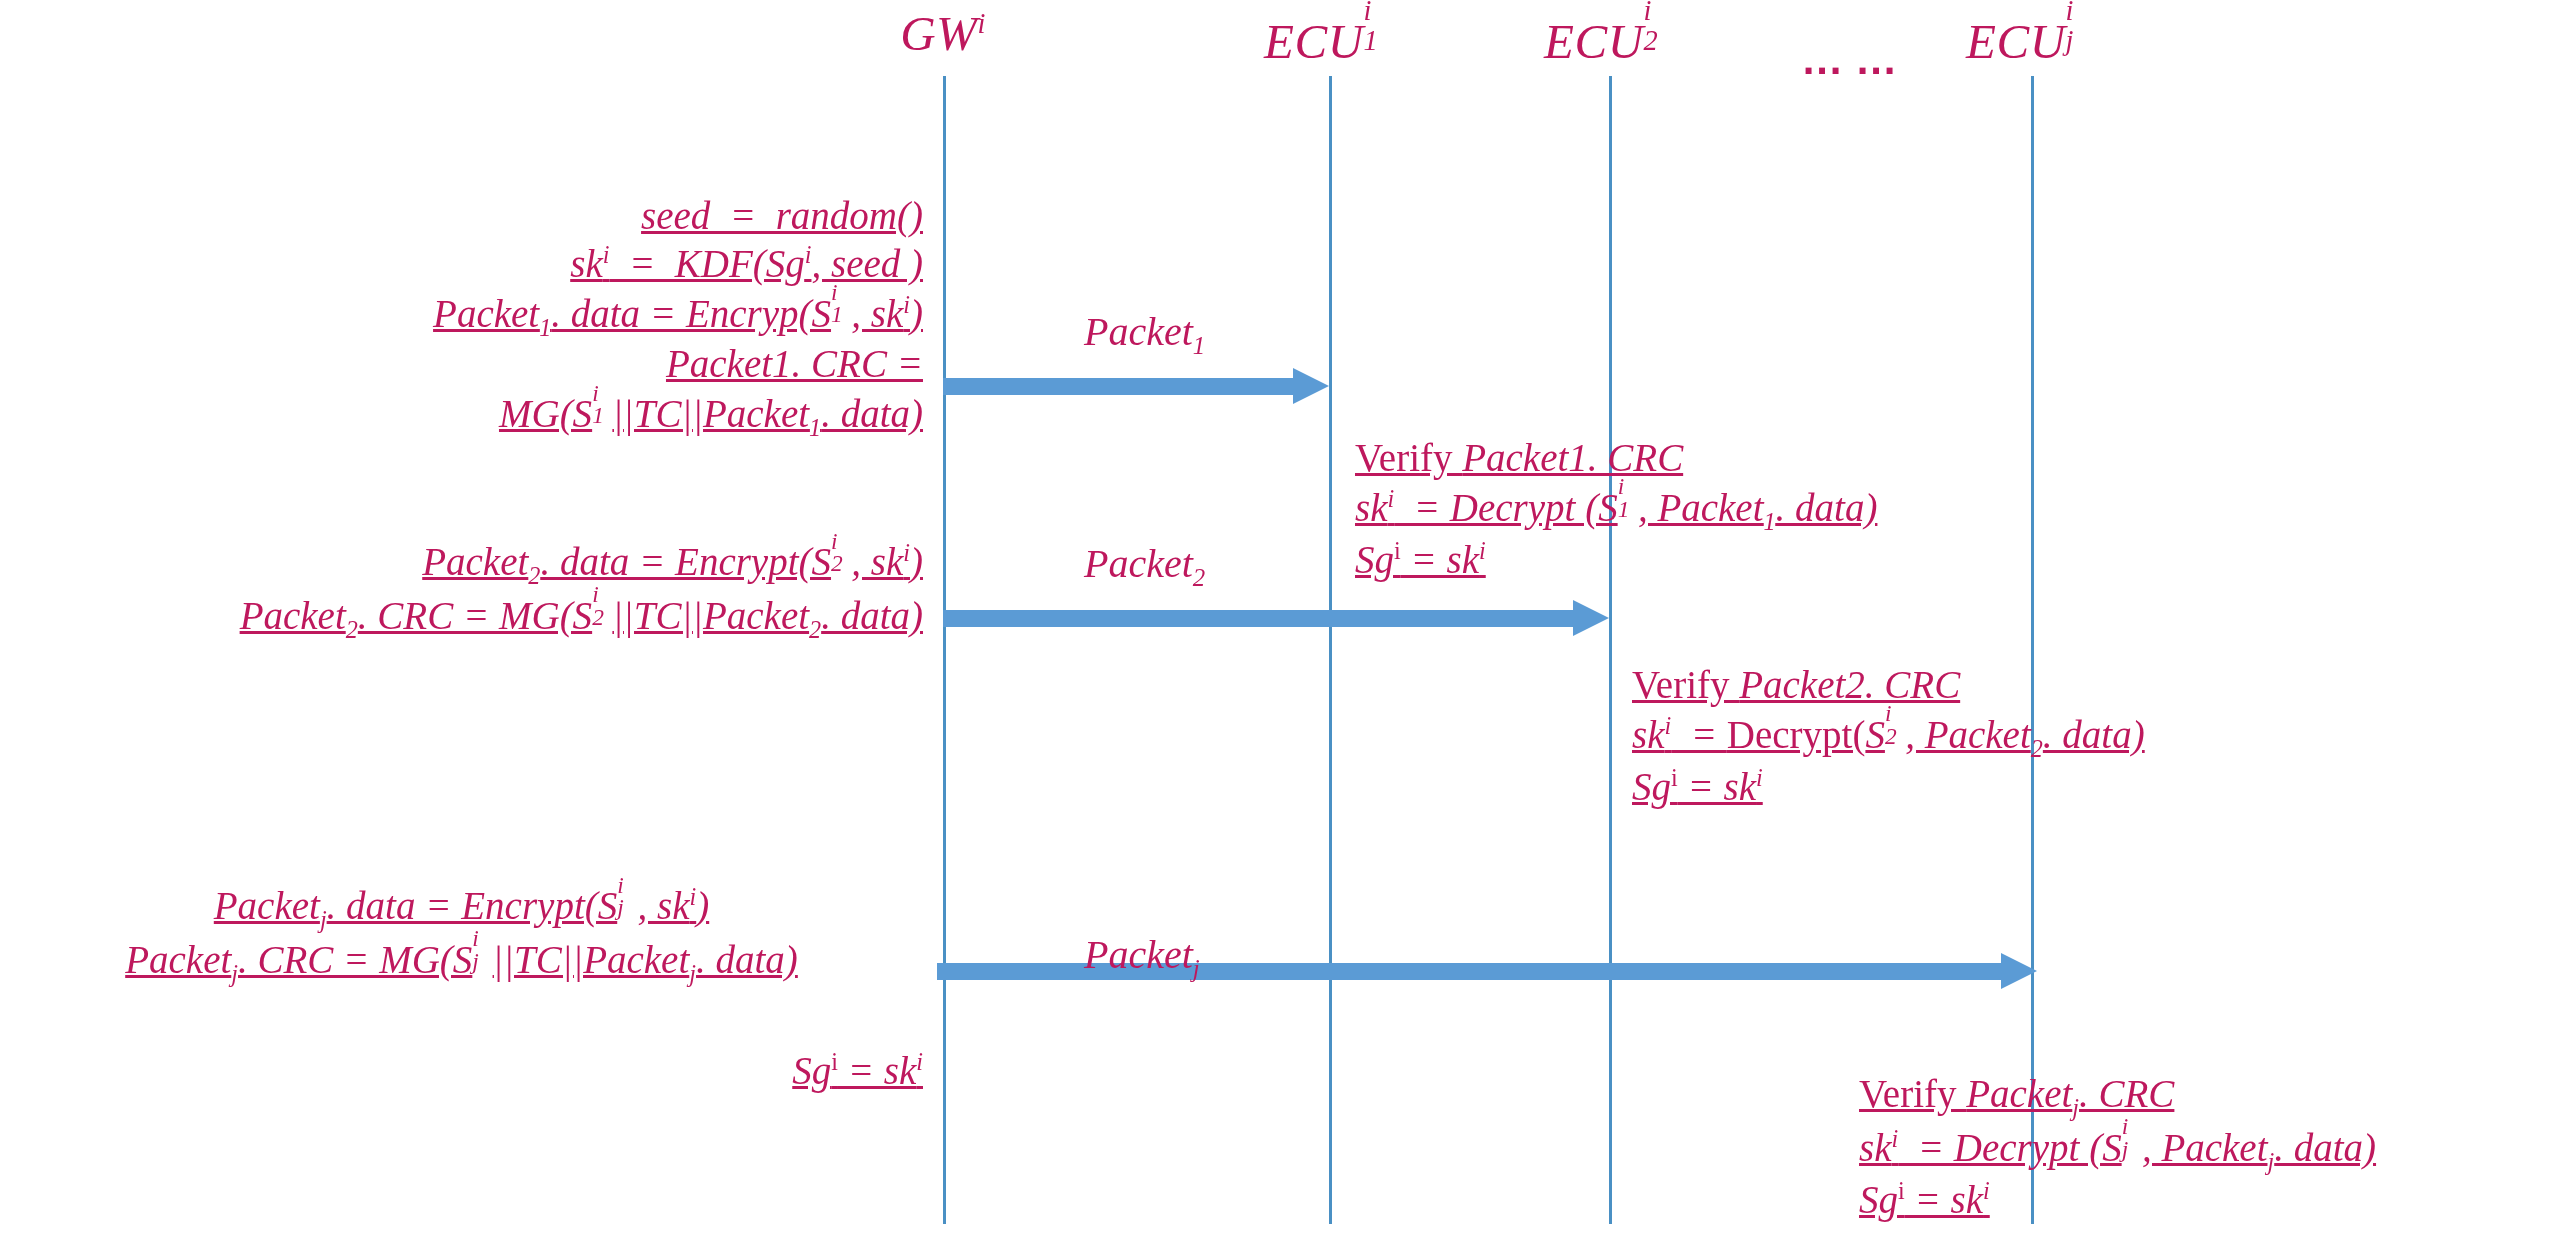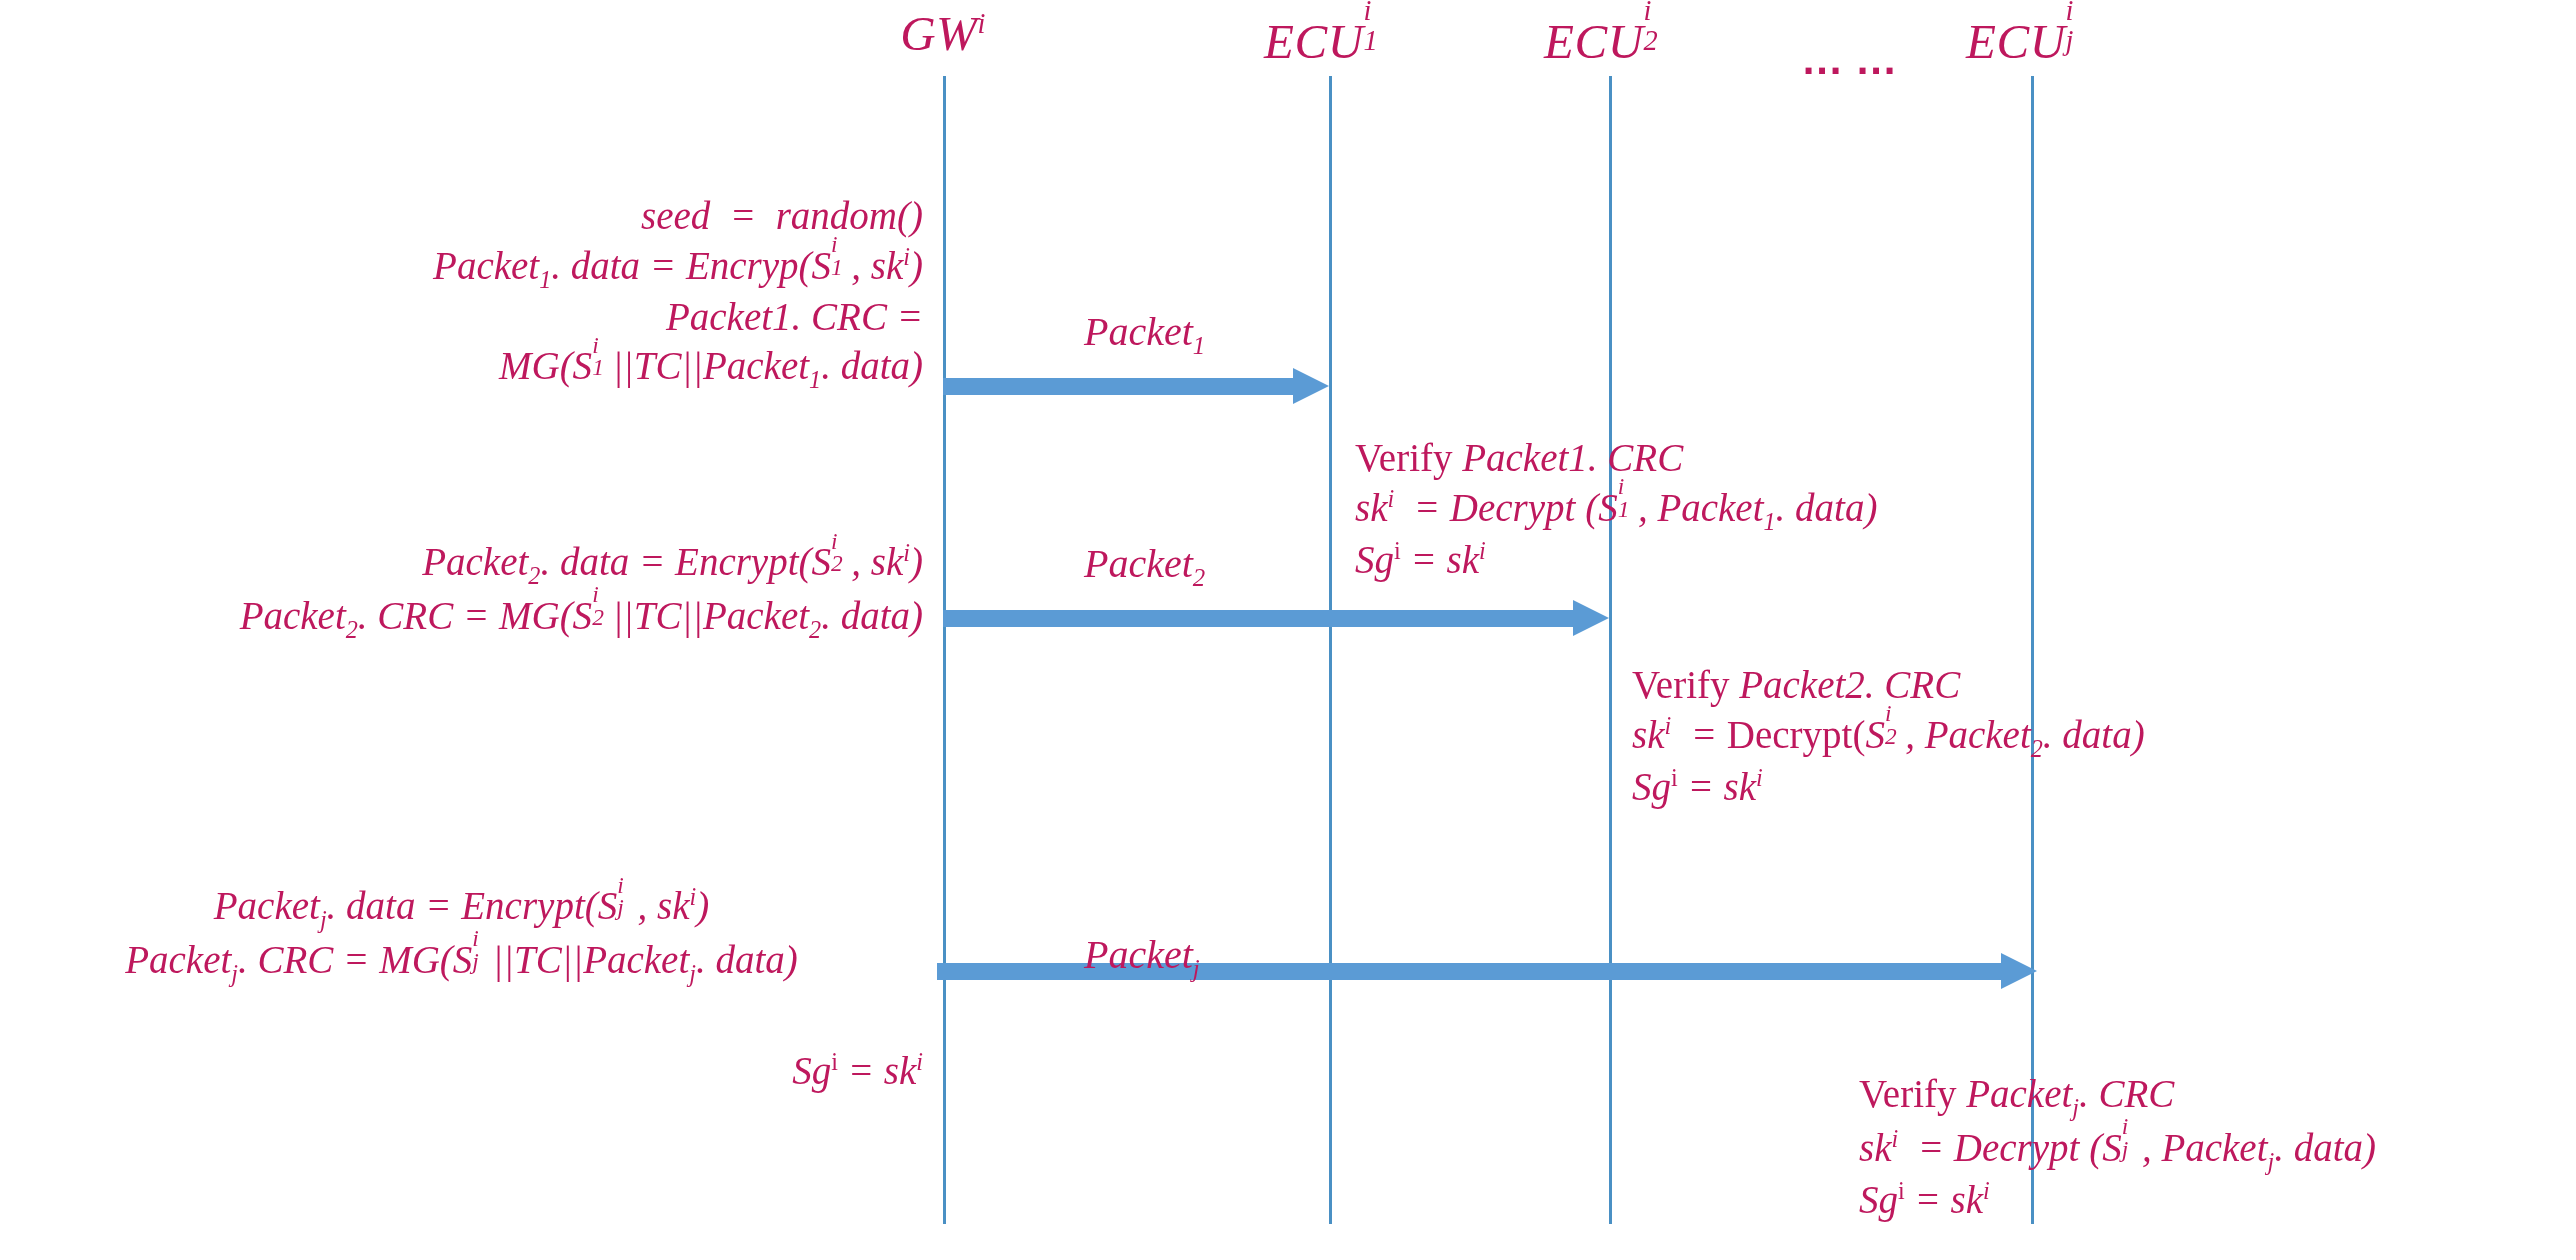--- a/index.html
+++ b/index.html
@@ -71,20 +71,21 @@
     font-weight: 700;
   }
 
   
   .formula-block {
     position: absolute;
     white-space: nowrap;
     font-style: italic;
     font-size: 39px;
     line-height: 1.20;
+    text-decoration: underline;
   }
   .formula-block.right-al { text-align: right; }
   .formula-block.left-al  { text-align: left; }
   .formula-line { display: block; white-space: nowrap; }
 
   
   .sup { font-size: 0.62em; vertical-align: super; }
   .sub { font-size: 0.62em; vertical-align: sub; }
   .upr { font-style: normal; }
   .stk {
@@ -155,20 +156,21 @@
   </div>
 
   <div class="ellipsis-label" style="left:1850px; top:36px;">... ...</div>
 
   <div class="participant" style="left:2031px; top:9px;">
     <span>ECU</span><span class="stack"><span class="s-top">i</span><span class="s-bot">j</span></span>
   </div>
 
   <div class="formula-block right-al" style="left:164px; top:193px; width:759px;">
     <span class="formula-line">seed&nbsp; =&nbsp; random()</span>
+    <span class="formula-line">sk<span class="sup">i</span>&nbsp; =&nbsp; KDF(Sg<span class="sup">i</span>, seed )</span>
     <span class="formula-line">Packet<span class="sub">1</span>. data = Encryp(S<span class="stk"><span class="s-top">i</span><span class="s-bot">1</span></span>, sk<span class="sup">i</span>)</span>
     <span class="formula-line">Packet1. CRC =</span>
     <span class="formula-line">MG(S<span class="stk"><span class="s-top">i</span><span class="s-bot">1</span></span>||TC||Packet<span class="sub">1</span>. data)</span>
   </div>
 
   <div class="formula-block right-al" style="left:0px; top:536px; width:923px;">
     <span class="formula-line">Packet<span class="sub">2</span>. data = Encrypt(S<span class="stk"><span class="s-top">i</span><span class="s-bot">2</span></span>, sk<span class="sup">i</span>)</span>
     <span class="formula-line">Packet<span class="sub">2</span>. CRC = MG(S<span class="stk"><span class="s-top">i</span><span class="s-bot">2</span></span>||TC||Packet<span class="sub">2</span>. data)</span>
   </div>
 

